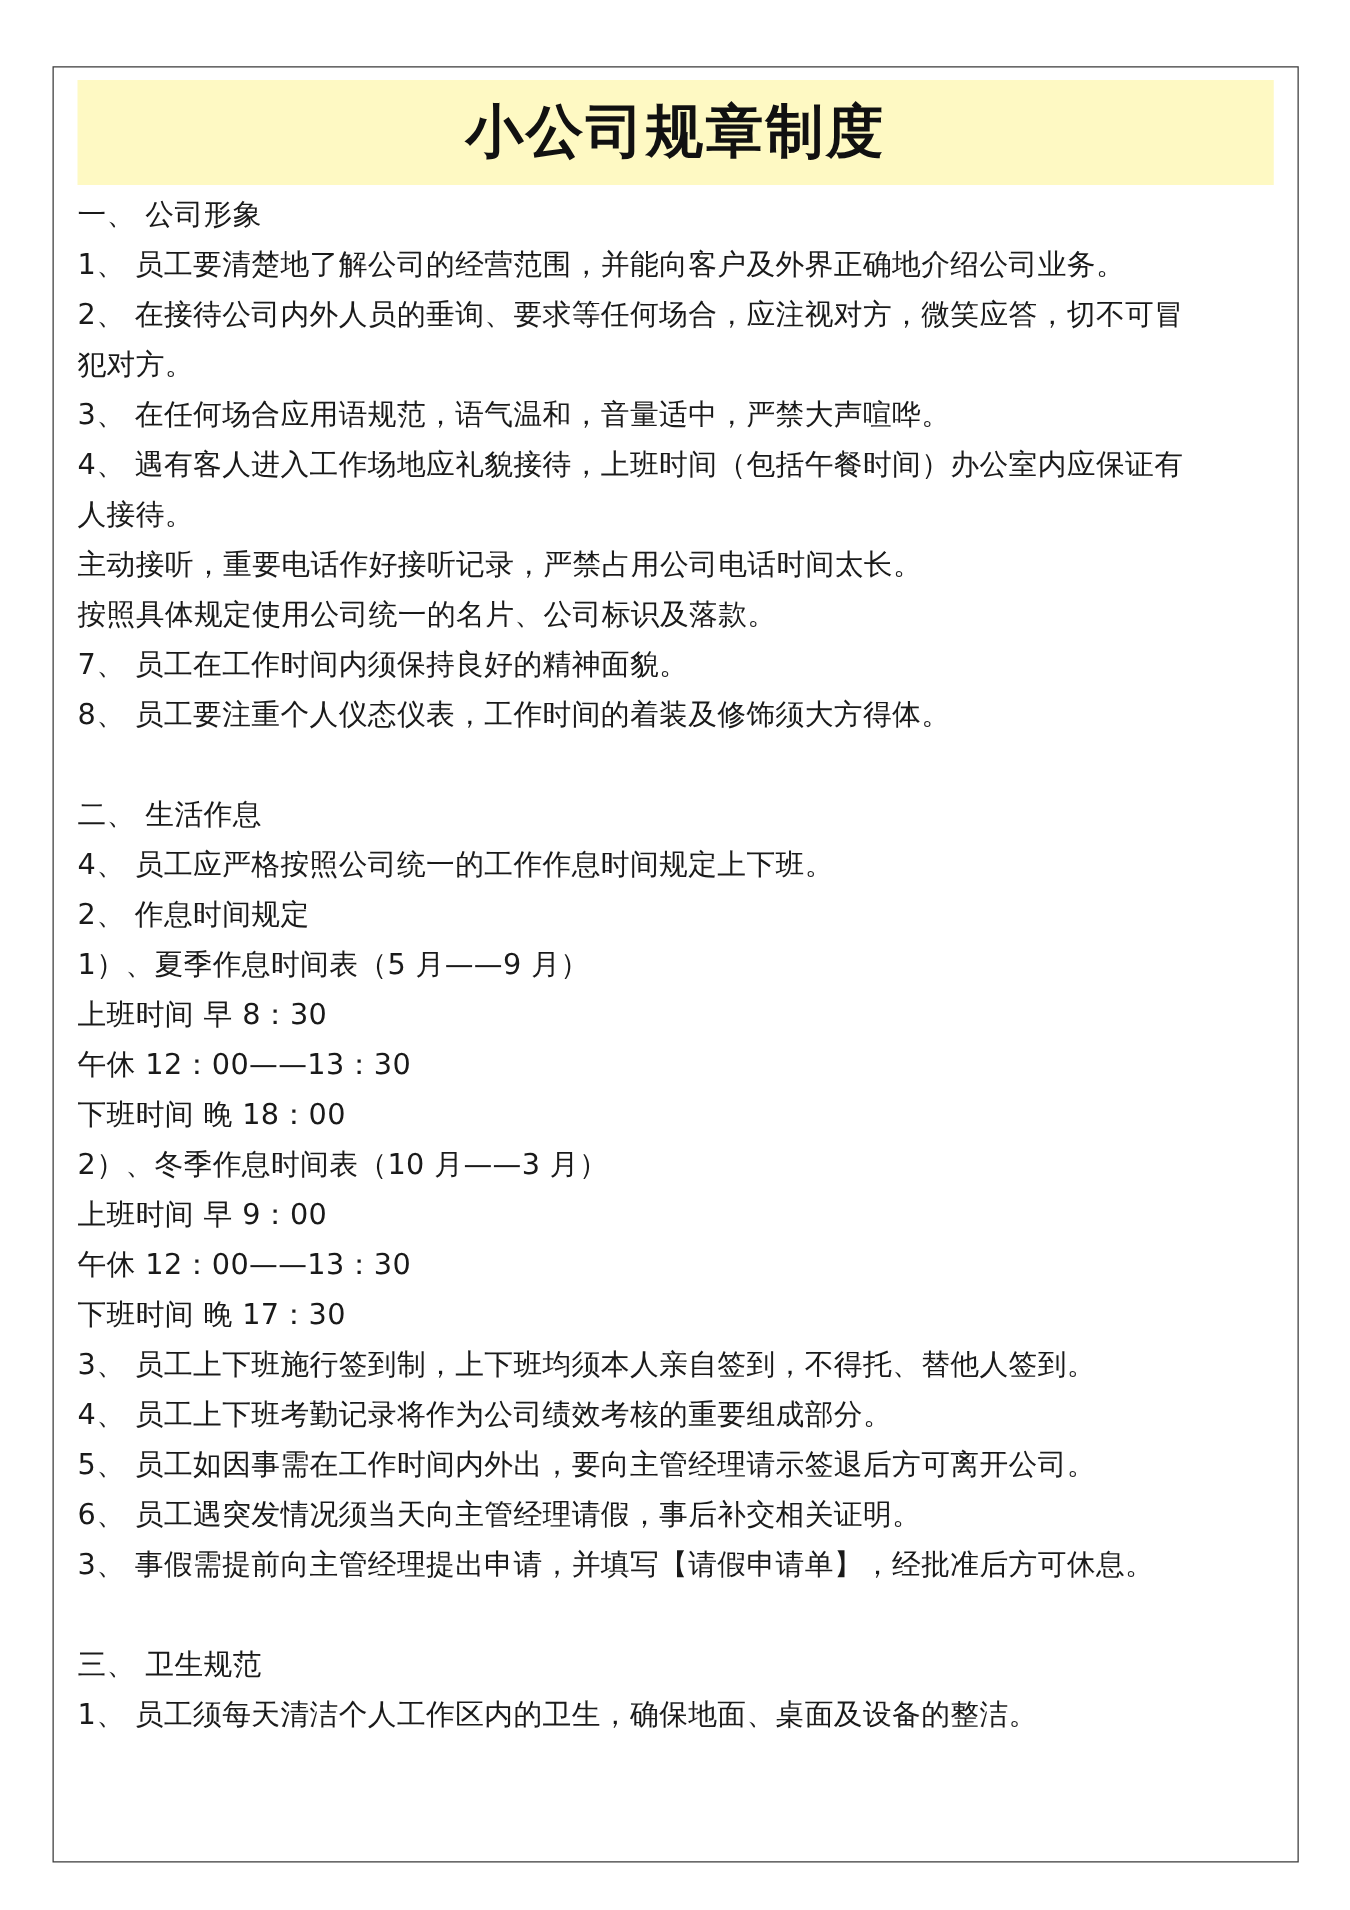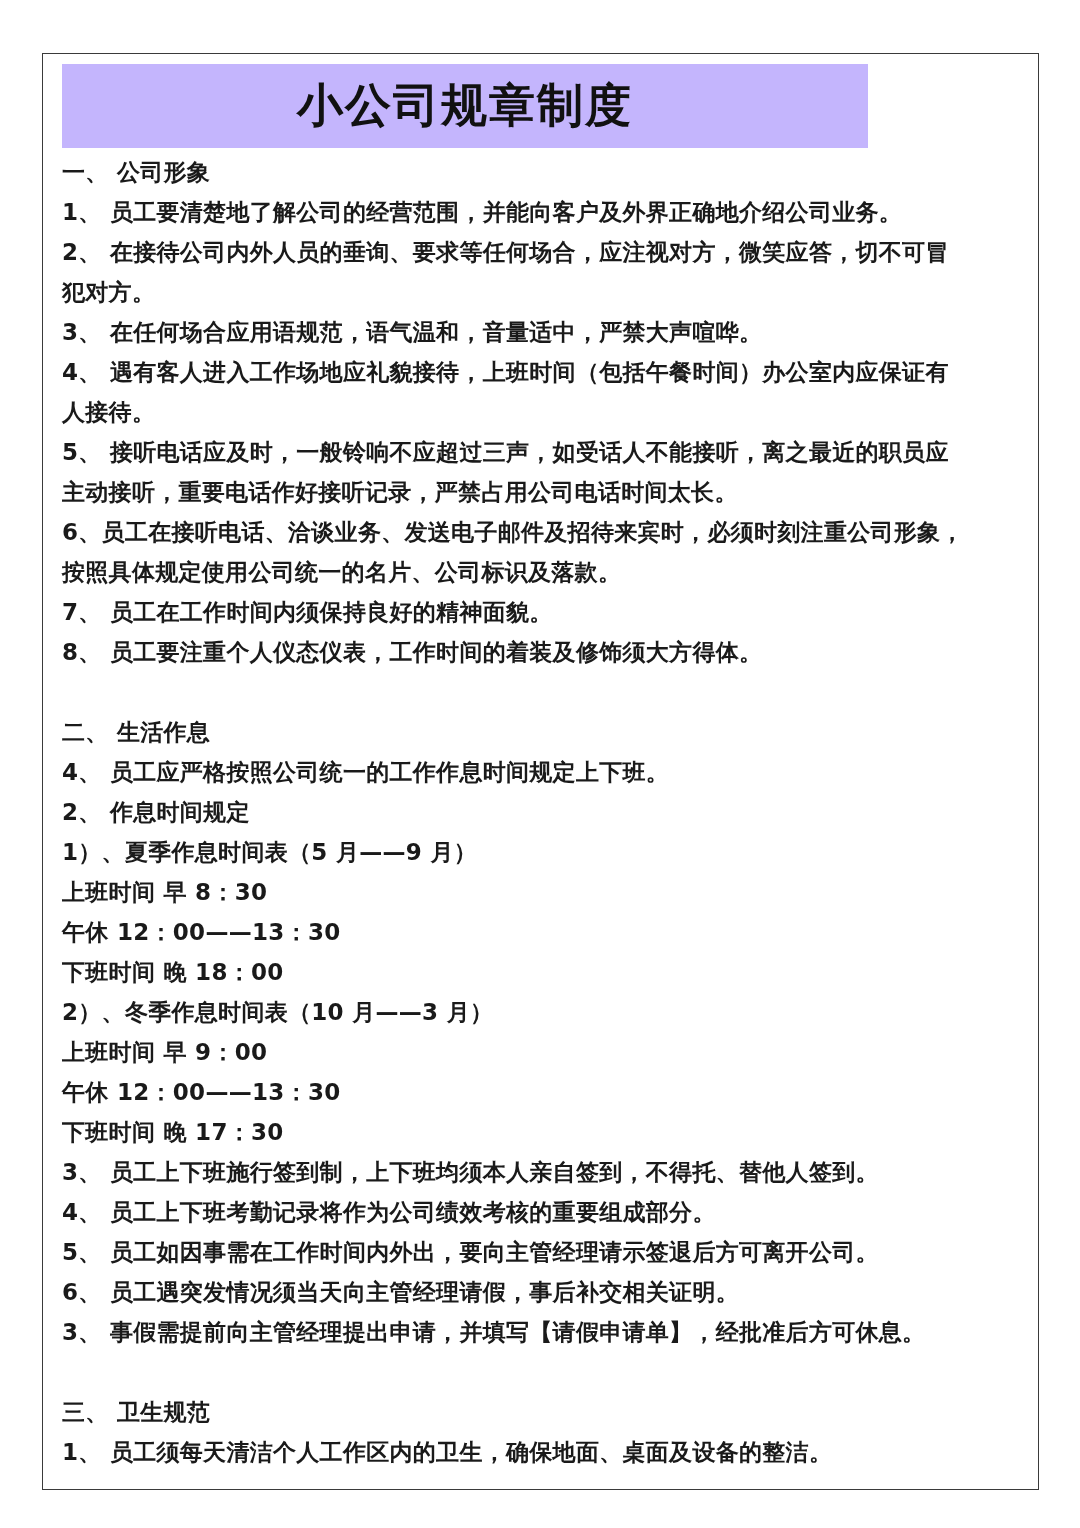--- a/index.html
+++ b/index.html
@@ -1,46 +1,44 @@
 <!DOCTYPE html>
 <html><head>
 <meta charset="utf-8">
 <style>
   html, body { margin:0; padding:0; background:#ffffff; }
   body { width:1080px; height:1528px; position:relative; overflow:hidden;
          font-family:"DejaVu Sans", "Liberation Sans", sans-serif; color:#1a1a1a; }
   .frame { position:absolute; left:42px; top:53px; width:997px; height:1437px;
            border:1.5px solid #3a3a3a; box-sizing:border-box; }
-  .title-band { position:absolute; left:62px; top:64px; width:806px; height:84px;
-                background:#c4b5fd; display:flex; align-items:center; justify-content:center; }
+  .title-band { position:absolute; left:62px; top:64px; width:957px; height:84px;
+                background:#fef9c3; display:flex; align-items:center; justify-content:center; }
   .title { font-size:46px; font-weight:bold; color:#111; letter-spacing:2px; }
-  .content { position:absolute; left:62px; top:152px; width:960px;font-weight:bold; }
+  .content { position:absolute; left:62px; top:152px; width:960px; }
   .line { font-size:23px; line-height:40px; height:40px; white-space:nowrap; letter-spacing:0.3px; }
   .spacer { height:40px; }
 </style>
 </head>
 <body>
 
 <div class="frame"></div>
 <div class="title-band">
   <div class="title">小公司规章制度</div>
 </div>
 
 <div class="content">
 
   <div class="line">一、 公司形象</div>
   <div class="line">1、 员工要清楚地了解公司的经营范围，并能向客户及外界正确地介绍公司业务。</div>
   <div class="line">2、 在接待公司内外人员的垂询、要求等任何场合，应注视对方，微笑应答，切不可冒</div>
   <div class="line">犯对方。</div>
   <div class="line">3、 在任何场合应用语规范，语气温和，音量适中，严禁大声喧哗。</div>
   <div class="line">4、 遇有客人进入工作场地应礼貌接待，上班时间（包括午餐时间）办公室内应保证有</div>
   <div class="line">人接待。</div>
-  <div class="line">5、 接听电话应及时，一般铃响不应超过三声，如受话人不能接听，离之最近的职员应</div>
   <div class="line">主动接听，重要电话作好接听记录，严禁占用公司电话时间太长。</div>
-  <div class="line">6、员工在接听电话、洽谈业务、发送电子邮件及招待来宾时，必须时刻注重公司形象，</div>
   <div class="line">按照具体规定使用公司统一的名片、公司标识及落款。</div>
   <div class="line">7、 员工在工作时间内须保持良好的精神面貌。</div>
   <div class="line">8、 员工要注重个人仪态仪表，工作时间的着装及修饰须大方得体。</div>
   <div class="spacer"></div>
 
   <div class="line">二、 生活作息</div>
   <div class="line">4、 员工应严格按照公司统一的工作作息时间规定上下班。</div>
   <div class="line">2、 作息时间规定</div>
   <div class="line">1）、夏季作息时间表（5 月——9 月）</div>
   <div class="line">上班时间  早 8：30</div>

